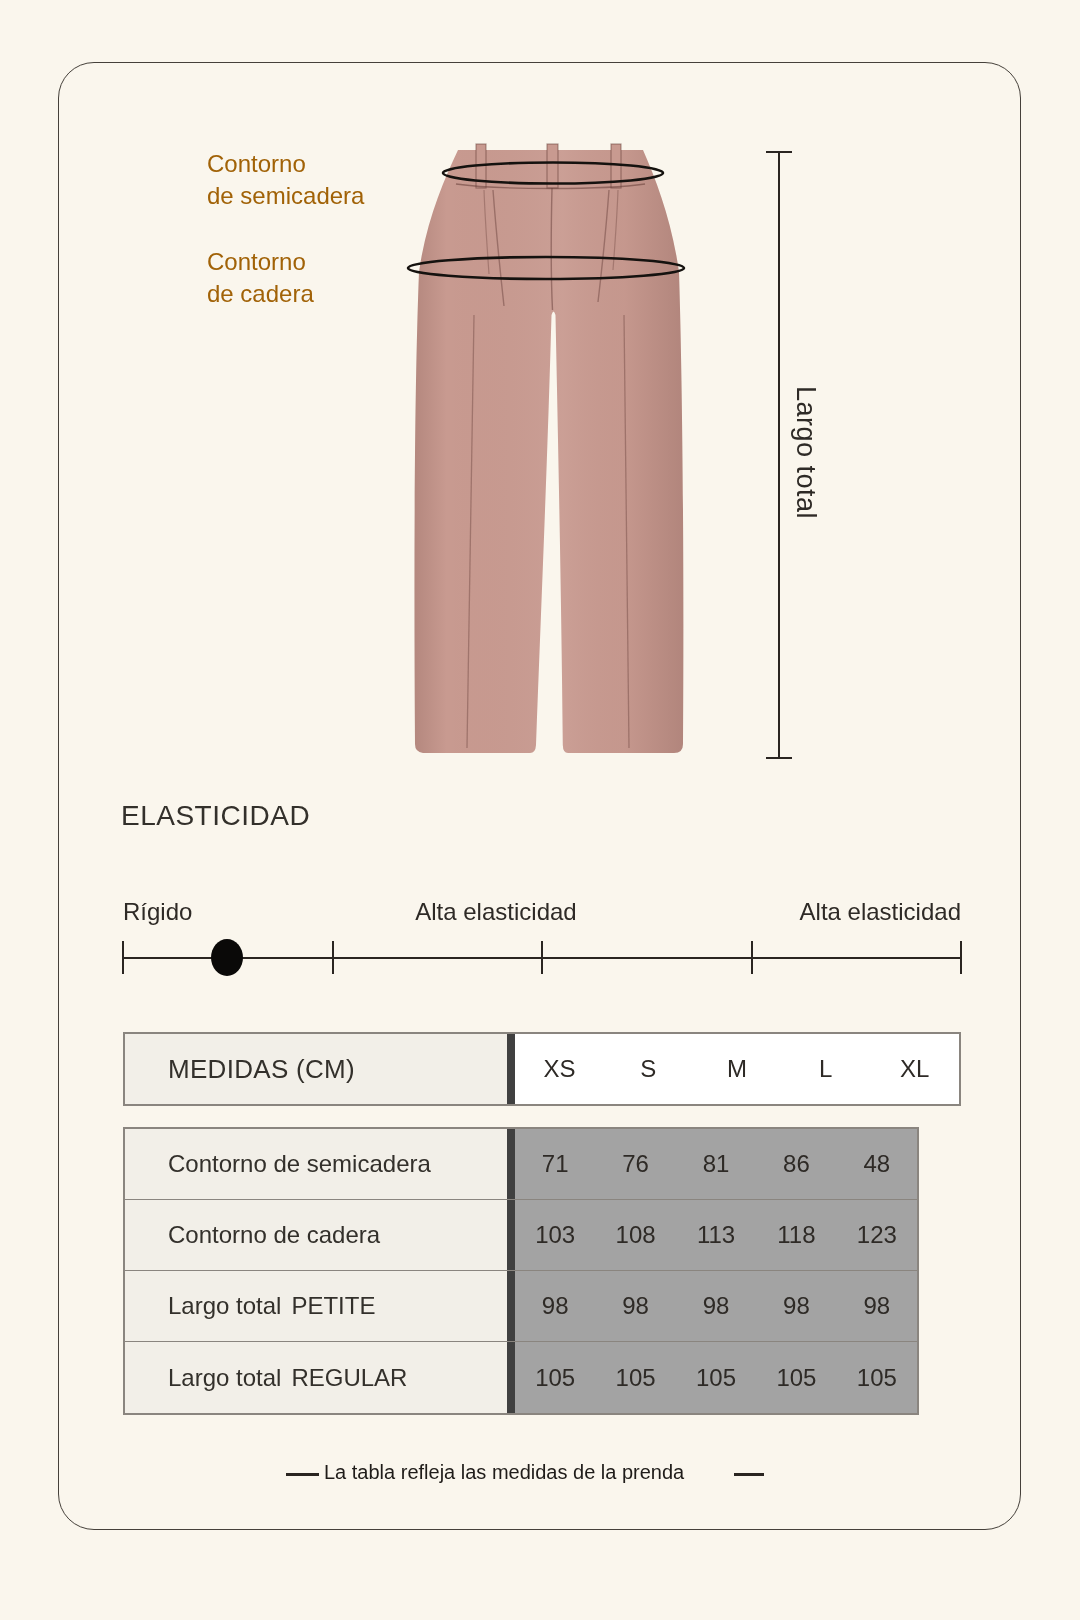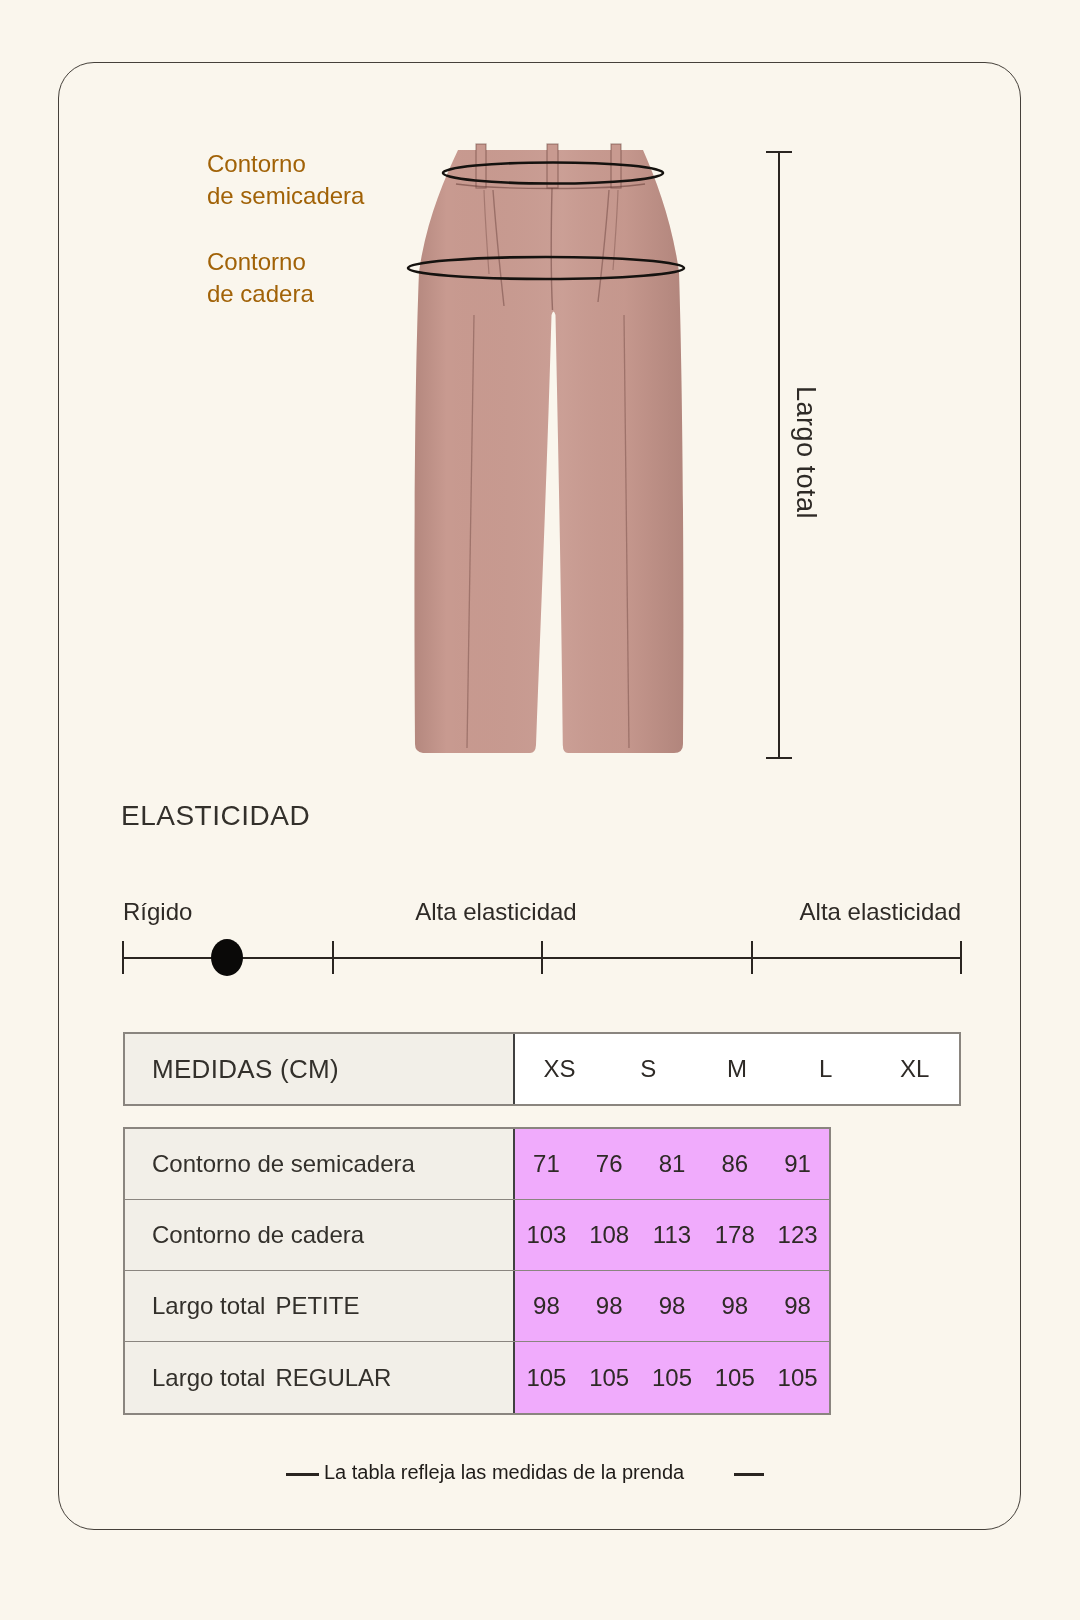--- a/index.html
+++ b/index.html
@@ -42,31 +42,31 @@
   .dot{
     position:absolute;top:-2px;width:32px;height:37px;border-radius:50%;
     background:#0a0908;transform:translateX(-50%);
   }
   
   .htable{
     left:123px;top:1032px;width:838px;height:74px;display:flex;
     border:2px solid #8a857f;box-sizing:border-box;background:#ffffff;
   }
   .lcell{
-    width:390px;background:#f2efe8;border-right:2px solid #404040;
-    box-sizing:border-box;display:flex;align-items:center;padding-left:27px;
+    width:390px;background:#f2efe8;border-right:8px solid #404040;
+    box-sizing:border-box;display:flex;align-items:center;padding-left:43px;
     color:#33302b;
   }
   .htable .lcell{font-size:26px;letter-spacing:.3px;}
   .cols{flex:1;display:flex;}
   .cols span{flex:1;display:flex;align-items:center;justify-content:center;}
   .htable .cols span{font-size:24px;}
   .btable{
-    left:123px;top:1127px;width:708px;
-    border:2px solid #8a857f;box-sizing:border-box;background:#f0abfc;
+    left:123px;top:1127px;width:796px;
+    border:2px solid #8a857f;box-sizing:border-box;background:#a3a3a3;
   }
   .trow{display:flex;height:71px;border-bottom:1.5px solid #8a857f;box-sizing:border-box;}
   .trow:last-child{border-bottom:none;}
   .trow .lcell{font-size:24px;}
   .trow .cols span{font-size:24px;color:#2e2a26;}
   .variant{margin-left:10px;}
   
   .foot-dash{height:3px;background:#2a2521;top:1473px;}
   .foot-dash.left{left:286px;width:33px;}
   .foot-dash.right{left:734px;width:30px;}
@@ -184,33 +184,33 @@
     <div class="trow">
       <div class="lcell">
         <span>Contorno de semicadera</span>
         <span class="variant"></span>
       </div>
       <div class="cols">
         <span>71</span>
         <span>76</span>
         <span>81</span>
         <span>86</span>
-        <span>91</span>
+        <span>48</span>
       </div>
     </div>
     <div class="trow">
       <div class="lcell">
         <span>Contorno de cadera</span>
         <span class="variant"></span>
       </div>
       <div class="cols">
         <span>103</span>
         <span>108</span>
         <span>113</span>
-        <span>178</span>
+        <span>118</span>
         <span>123</span>
       </div>
     </div>
     <div class="trow">
       <div class="lcell">
         <span>Largo total</span>
         <span class="variant">PETITE</span>
       </div>
       <div class="cols">
         <span>98</span>

